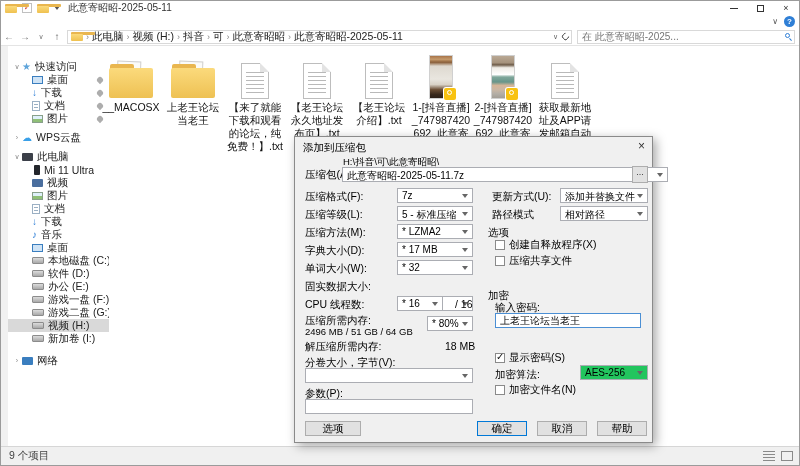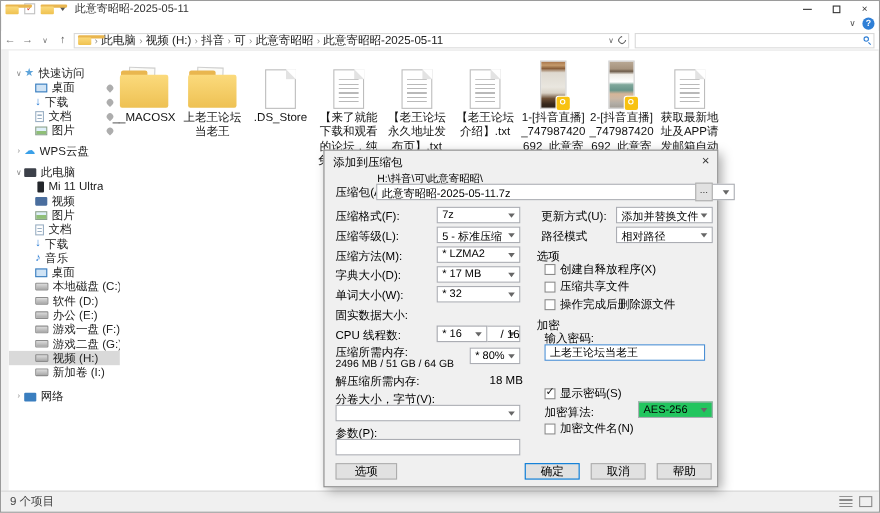--- a/index.html
+++ b/index.html
@@ -171,20 +171,21 @@
       <span class="crumb-sep">›</span>
       <span class="crumb">此意寄昭昭</span>
       <span class="crumb-sep">›</span>
       <span class="crumb">此意寄昭昭-2025-05-11</span>
       <span class="crumb-right">
         <span style="font-size:7px;color:#666">∨</span>
         <span class="refresh"></span>
       </span>
     </div>
     <div class="searchbox">
+      <input placeholder="在 此意寄昭昭-2025..." style="">
       <span class="mag">
           <span class="lens"></span>
           <span class="stem"></span>
         </span>
     </div>
   </div>
 
   <div class="sidescroll abs"></div>
   <div class="sidebar abs">
     <div class="sitem sec">
@@ -310,28 +311,20 @@
             <span class="tab"></span>
             <span class="body"></span>
           </span>
         </div>
       <div class="fname">上老王论坛当老王</div>
     </div>
     <div class="fitem">
       <div class="fico">
           <span class="page">
             <span class="fold"></span>
-          </span>
-        </div>
-      <div class="fname">.DS_Store</div>
-    </div>
-    <div class="fitem">
-      <div class="fico">
-          <span class="page">
-            <span class="fold"></span>
             <span class="lines"></span>
           </span>
         </div>
       <div class="fname">【来了就能下载和观看的论坛，纯免费！】.txt</div>
     </div>
     <div class="fitem">
       <div class="fico">
           <span class="page">
             <span class="fold"></span>
             <span class="lines"></span>
@@ -470,24 +463,20 @@
 
     <div class="dl abs" style="left:193px;top:89px">选项</div>
     <div class="cbrow" style="left:200px;top:101px">
         <span class="cbox"></span>
         <span class="cblabel">创建自释放程序(X)</span>
       </div>
     <div class="cbrow" style="left:200px;top:117px">
         <span class="cbox"></span>
         <span class="cblabel">压缩共享文件</span>
       </div>
-    <div class="cbrow" style="left:200px;top:133px">
-        <span class="cbox"></span>
-        <span class="cblabel">操作完成后删除源文件</span>
-      </div>
 
     <div class="dl abs" style="left:193px;top:152px">加密</div>
     <div class="dl abs" style="left:200px;top:164px">输入密码:</div>
     <div class="tbox pwbox" style="left:200px;top:176px;width:146px">
         <input value="上老王论坛当老王" style="">
       </div>
 
     <div class="cbrow" style="left:200px;top:214px">
         <span class="cbox">
           <span class="mark">✓</span>

